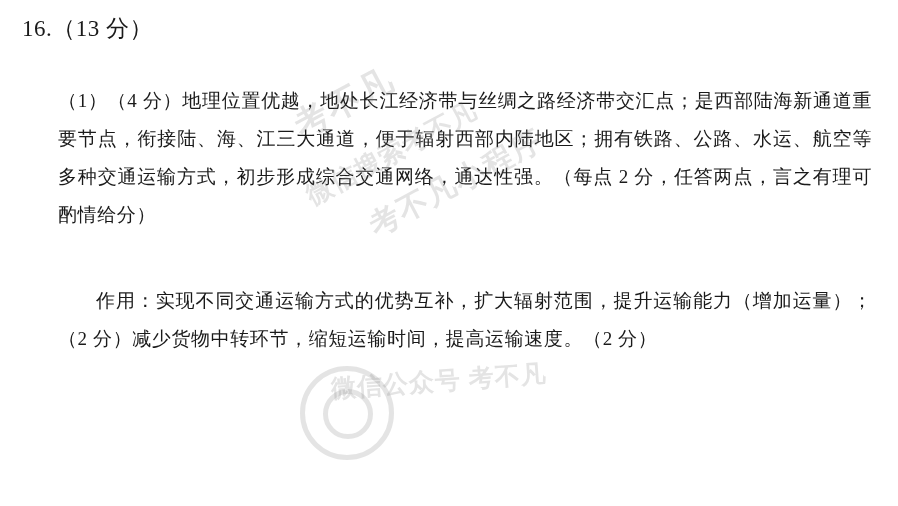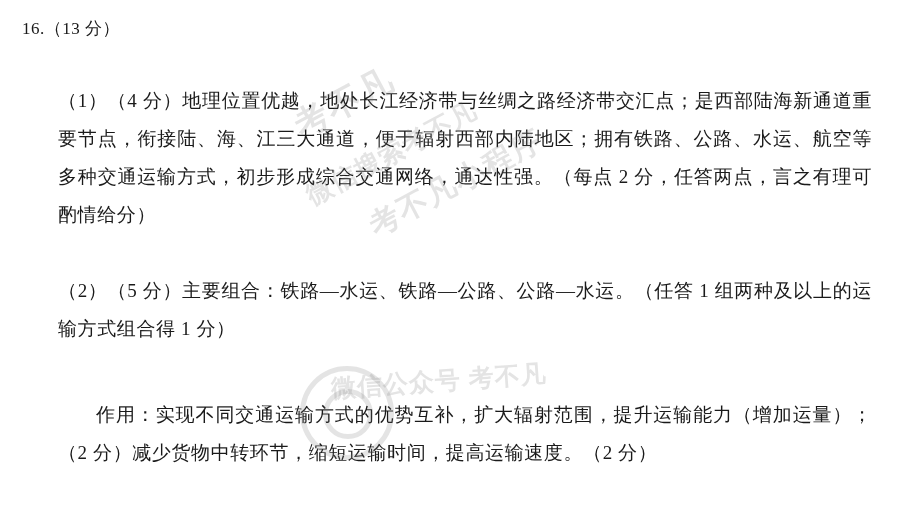--- a/index.html
+++ b/index.html
@@ -16,21 +16,21 @@
     position: relative;
   }
   #page {
     position: relative;
     width: 898px;
     height: 506px;
     box-sizing: border-box;
     padding: 14px 26px 0 22px;
   }
   .q-head {
-    font-size: 17px;
+    font-size: 23px;
     line-height: 30px;
     letter-spacing: 0.5px;
     margin: 0 0 4px 0;
     white-space: nowrap;
   }
   .para {
     font-size: 19px;
     line-height: 38px;
     letter-spacing: 0.6px;
     margin: 0;
@@ -110,21 +110,20 @@
   }
 </style>
 </head>
 <body>
 
 <div id="page">
 
   <div class="q-head">16.（13 分）</div>
 
   <p class="para indent-0">（1）（4 分）地理位置优越，地处长江经济带与丝绸之路经济带交汇点；是西部陆海新通道重要节点，衔接陆、海、江三大通道，便于辐射西部内陆地区；拥有铁路、公路、水运、航空等多种交通运输方式，初步形成综合交通网络，通达性强。（每点 2 分，任答两点，言之有理可酌情给分）</p>
-  <p class="para indent-0">（2）（5 分）主要组合：铁路—水运、铁路—公路、公路—水运。（任答 1 组两种及以上的运输方式组合得 1 分）</p>
   <p class="para indent-2">作用：实现不同交通运输方式的优势互补，扩大辐射范围，提升运输能力（增加运量）；（2 分）减少货物中转环节，缩短运输时间，提高运输速度。（2 分）</p>
 
   <div class="wm wm-a">考不凡</div>
   <div class="wm wm-b">微信搜索考不凡</div>
   <div class="wm wm-c">考不凡小程序</div>
   <div class="wm-logo"></div>
   <div class="wm wm-d">微信公众号 考不凡</div>
 
 </div>
 

